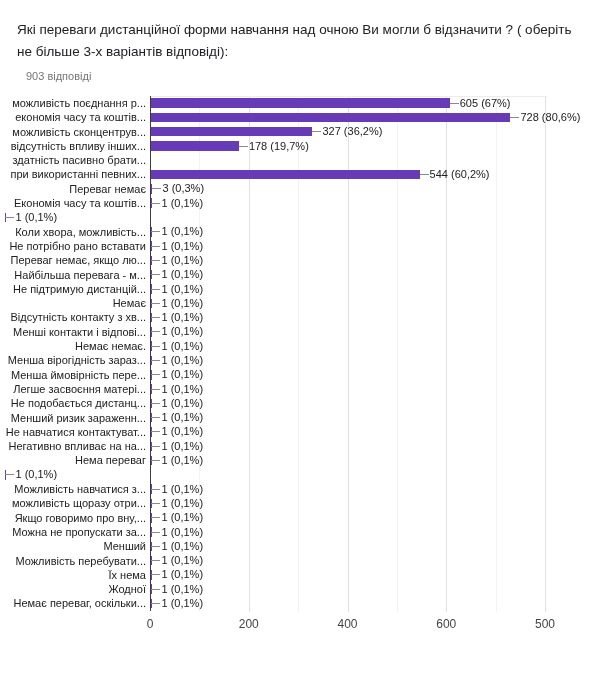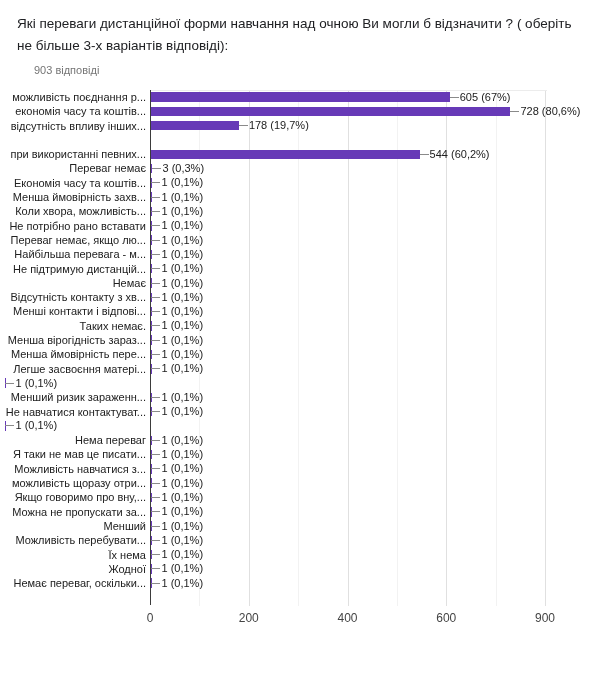--- a/index.html
+++ b/index.html
@@ -3,25 +3,25 @@
 <meta charset="utf-8">
 <style>
   html,body{margin:0;padding:0;background:#ffffff;}
   body{
     width:602px;height:700px;overflow:hidden;
     font-family:"Liberation Sans","DejaVu Sans",sans-serif;
     -webkit-font-smoothing:antialiased;
   }
   .card{position:relative;width:602px;height:700px;background:#fff;}
   .title{
-    margin:13px 20px 0 17px;max-width:562px;
+    margin:19px 20px 0 17px;max-width:562px;
     font-size:13.5px;line-height:22px;color:#202124;
   }
   .subtitle{
-    margin:7px 0 0 34px;
+    margin:7px 0 0 26px;
     font-size:11px;color:#757575;
   }
   .plot{position:relative;margin:14px 0 0 2px;height:550px;}
   .grid{
     position:absolute;left:148px;top:0;width:397px;height:515px;
     border-top:1px solid #ececec;
   }
   .gline{position:absolute;top:0;bottom:0;width:1px;}
   .gline.major{background:#e0e0e0;}
   .gline.minor{background:#f2f2f2;}
@@ -73,28 +73,37 @@
         </div>
         <div class="row">
           <div class="lbl">економія часу та коштів...</div>
           <div class="track">
             <div class="bar" style="width: 359.45px; background: rgb(103, 58, 183);"></div>
             <div class="stem" style="background: rgb(138, 138, 138);"></div>
             <div class="ann">728 (80,6%)</div>
           </div>
         </div>
         <div class="row">
+          <div class="lbl">можливість сконцентрув...</div>
+          <div class="track">
+            <div class="bar" style="width: 161.456px; background: rgb(103, 58, 183);"></div>
+            <div class="stem" style="background: rgb(138, 138, 138);"></div>
+            <div class="ann">327 (36,2%)</div>
+          </div>
+        </div>
+        <div class="row">
           <div class="lbl">відсутність впливу інших...</div>
           <div class="track">
             <div class="bar" style="width: 87.8875px; background: rgb(103, 58, 183);"></div>
             <div class="stem" style="background: rgb(138, 138, 138);"></div>
             <div class="ann">178 (19,7%)</div>
           </div>
         </div>
         <div class="row">
+          <div class="lbl">здатність пасивно брати...</div>
         </div>
         <div class="row">
           <div class="lbl">при використанні певних...</div>
           <div class="track">
             <div class="bar" style="width: 268.6px; background: rgb(103, 58, 183);"></div>
             <div class="stem" style="background: rgb(138, 138, 138);"></div>
             <div class="ann">544 (60,2%)</div>
           </div>
         </div>
         <div class="row">
@@ -107,21 +116,20 @@
         </div>
         <div class="row">
           <div class="lbl">Економія часу та коштів...</div>
           <div class="track">
             <div class="bar" style="width: 0.49375px; background: rgb(103, 58, 183);"></div>
             <div class="stem" style="background: rgb(138, 138, 138);"></div>
             <div class="ann">1 (0,1%)</div>
           </div>
         </div>
         <div class="row">
-          <div class="lbl">Менша ймовірність захв...</div>
           <div class="track">
             <div class="bar" style="width: 0.49375px; background: rgb(103, 58, 183);"></div>
             <div class="stem" style="background: rgb(138, 138, 138);"></div>
             <div class="ann">1 (0,1%)</div>
           </div>
         </div>
         <div class="row">
           <div class="lbl">Коли хвора, можливість...</div>
           <div class="track">
             <div class="bar" style="width: 0.49375px; background: rgb(103, 58, 183);"></div>
@@ -179,21 +187,21 @@
         </div>
         <div class="row">
           <div class="lbl">Менші контакти і відпові...</div>
           <div class="track">
             <div class="bar" style="width: 0.49375px; background: rgb(103, 58, 183);"></div>
             <div class="stem" style="background: rgb(138, 138, 138);"></div>
             <div class="ann">1 (0,1%)</div>
           </div>
         </div>
         <div class="row">
-          <div class="lbl">Таких немає.</div>
+          <div class="lbl">Немає немає.</div>
           <div class="track">
             <div class="bar" style="width: 0.49375px; background: rgb(103, 58, 183);"></div>
             <div class="stem" style="background: rgb(138, 138, 138);"></div>
             <div class="ann">1 (0,1%)</div>
           </div>
         </div>
         <div class="row">
           <div class="lbl">Менша вірогідність зараз...</div>
           <div class="track">
             <div class="bar" style="width: 0.49375px; background: rgb(103, 58, 183);"></div>
@@ -211,20 +219,21 @@
         </div>
         <div class="row">
           <div class="lbl">Легше засвоєння матері...</div>
           <div class="track">
             <div class="bar" style="width: 0.49375px; background: rgb(103, 58, 183);"></div>
             <div class="stem" style="background: rgb(138, 138, 138);"></div>
             <div class="ann">1 (0,1%)</div>
           </div>
         </div>
         <div class="row">
+          <div class="lbl">Не подобається дистанц...</div>
           <div class="track">
             <div class="bar" style="width: 0.49375px; background: rgb(103, 58, 183);"></div>
             <div class="stem" style="background: rgb(138, 138, 138);"></div>
             <div class="ann">1 (0,1%)</div>
           </div>
         </div>
         <div class="row">
           <div class="lbl">Менший ризик зараженн...</div>
           <div class="track">
             <div class="bar" style="width: 0.49375px; background: rgb(103, 58, 183);"></div>
@@ -234,36 +243,36 @@
         </div>
         <div class="row">
           <div class="lbl">Не навчатися контактуват...</div>
           <div class="track">
             <div class="bar" style="width: 0.49375px; background: rgb(103, 58, 183);"></div>
             <div class="stem" style="background: rgb(138, 138, 138);"></div>
             <div class="ann">1 (0,1%)</div>
           </div>
         </div>
         <div class="row">
+          <div class="lbl">Негативно впливає на на...</div>
           <div class="track">
             <div class="bar" style="width: 0.49375px; background: rgb(103, 58, 183);"></div>
             <div class="stem" style="background: rgb(138, 138, 138);"></div>
             <div class="ann">1 (0,1%)</div>
           </div>
         </div>
         <div class="row">
           <div class="lbl">Нема переваг</div>
           <div class="track">
             <div class="bar" style="width: 0.49375px; background: rgb(103, 58, 183);"></div>
             <div class="stem" style="background: rgb(138, 138, 138);"></div>
             <div class="ann">1 (0,1%)</div>
           </div>
         </div>
         <div class="row">
-          <div class="lbl">Я таки не мав це писати...</div>
           <div class="track">
             <div class="bar" style="width: 0.49375px; background: rgb(103, 58, 183);"></div>
             <div class="stem" style="background: rgb(138, 138, 138);"></div>
             <div class="ann">1 (0,1%)</div>
           </div>
         </div>
         <div class="row">
           <div class="lbl">Можливість навчатися з...</div>
           <div class="track">
             <div class="bar" style="width: 0.49375px; background: rgb(103, 58, 183);"></div>
@@ -334,16 +343,16 @@
             <div class="stem" style="background: rgb(138, 138, 138);"></div>
             <div class="ann">1 (0,1%)</div>
           </div>
         </div>
       </div>
     <div class="xaxis" id="xaxis">
         <div class="xtick" style="left: 123px;">0</div>
         <div class="xtick" style="left: 221.75px;">200</div>
         <div class="xtick" style="left: 320.5px;">400</div>
         <div class="xtick" style="left: 419.25px;">600</div>
-        <div class="xtick" style="left: 518px;">900</div>
+        <div class="xtick" style="left: 518px;">500</div>
       </div>
   </div>
 </div>
 
 </body></html>

